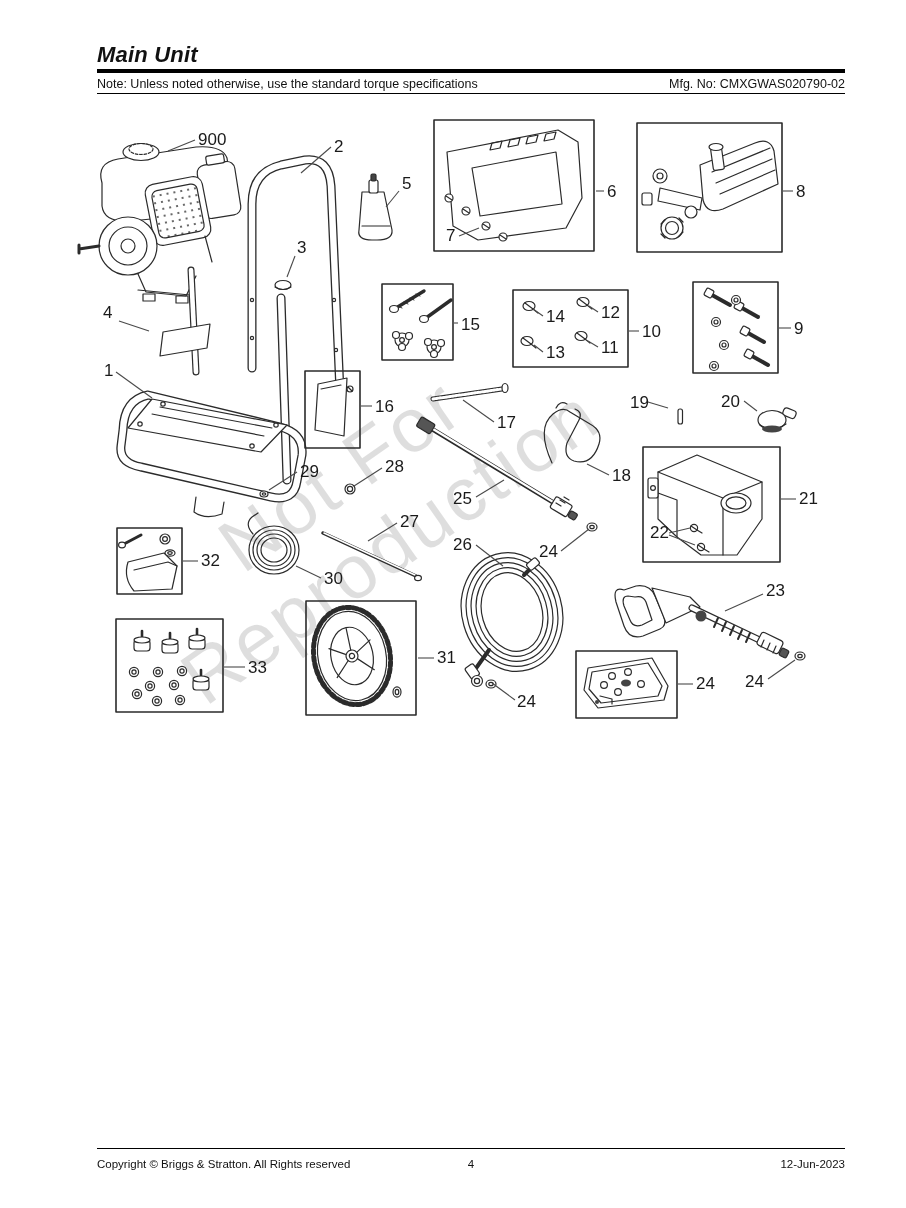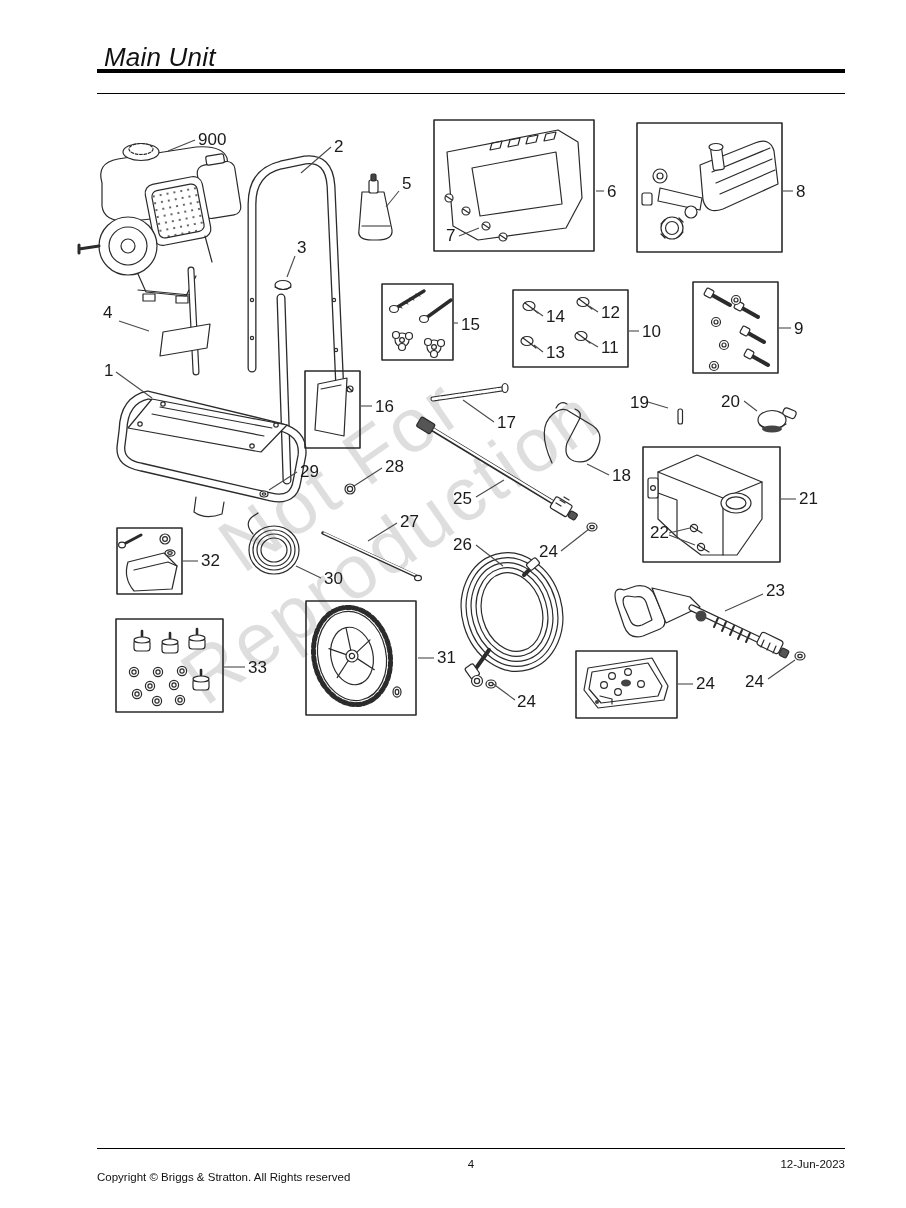--- a/index.html
+++ b/index.html
@@ -2,32 +2,32 @@
 <html><head>
 <meta charset="utf-8">
 <style>
   html,body{margin:0;padding:0;background:#fff;}
   .page{
     position:relative;width:906px;height:1208px;background:#fff;overflow:hidden;
     font-family:"Liberation Sans",sans-serif;color:#111;
   }
   
   .title{
-    position:absolute;left:104px;top:42px;font-size:26px;font-weight:normal;font-style:italic;
+    position:absolute;left:97px;top:42px;font-size:22px;font-weight:bold;font-style:italic;
     letter-spacing:.2px;
   }
   .rule-thick{position:absolute;left:97px;top:69px;width:748px;height:4px;background:#000;}
   .note-row{position:absolute;left:97px;top:77px;width:748px;font-size:12.5px;}
   .note-left{float:left;}
   .note-right{float:right;}
   .rule-thin-top{position:absolute;left:97px;top:93px;width:748px;height:1px;background:#000;}
   
   .rule-thin-bottom{position:absolute;left:97px;top:1148px;width:748px;height:1px;background:#000;}
   .footer-row{position:absolute;left:97px;top:1158px;width:748px;font-size:11.5px;}
-  .footer-left{position:absolute;left:0;top:0;margin-top:13px;}
+  .footer-left{position:absolute;left:0;top:0;}
   .footer-center{position:absolute;left:0;width:748px;text-align:center;top:0;}
   .footer-right{position:absolute;right:0;top:0;}
   
   .watermark{
     position:absolute;left:55px;top:330px;width:620px;height:360px;
     transform:rotate(-35deg);transform-origin:center;
     display:flex;flex-direction:column;align-items:center;justify-content:center;
     font-size:76px;color:rgba(0,0,0,0.13);letter-spacing:3px;line-height:1.15;
     pointer-events:none;white-space:nowrap;
   }
@@ -38,20 +38,24 @@
   .tube-o2{stroke:#2b2b2b;stroke-width:7;fill:none;stroke-linecap:round;stroke-linejoin:round;}
   .tube-i2{stroke:#ffffff;stroke-width:4.6;fill:none;stroke-linecap:round;stroke-linejoin:round;}
 </style>
 </head>
 <body>
 
 <div class="page">
 
   <div class="title">Main Unit</div>
   <div class="rule-thick"></div>
+  <div class="note-row">
+    <span class="note-left">Note: Unless noted otherwise, use the standard torque specifications</span>
+    <span class="note-right">Mfg. No: CMXGWAS020790-02</span>
+  </div>
   <div class="rule-thin-top"></div>
 
   <div class="watermark">
     <span>Not For</span>
     <span>Reproduction</span>
   </div>
 
   <svg id="diagram" width="906" height="1208" viewBox="0 0 906 1208">
     <defs>
       <pattern id="dots" width="7" height="7" patternUnits="userSpaceOnUse">

